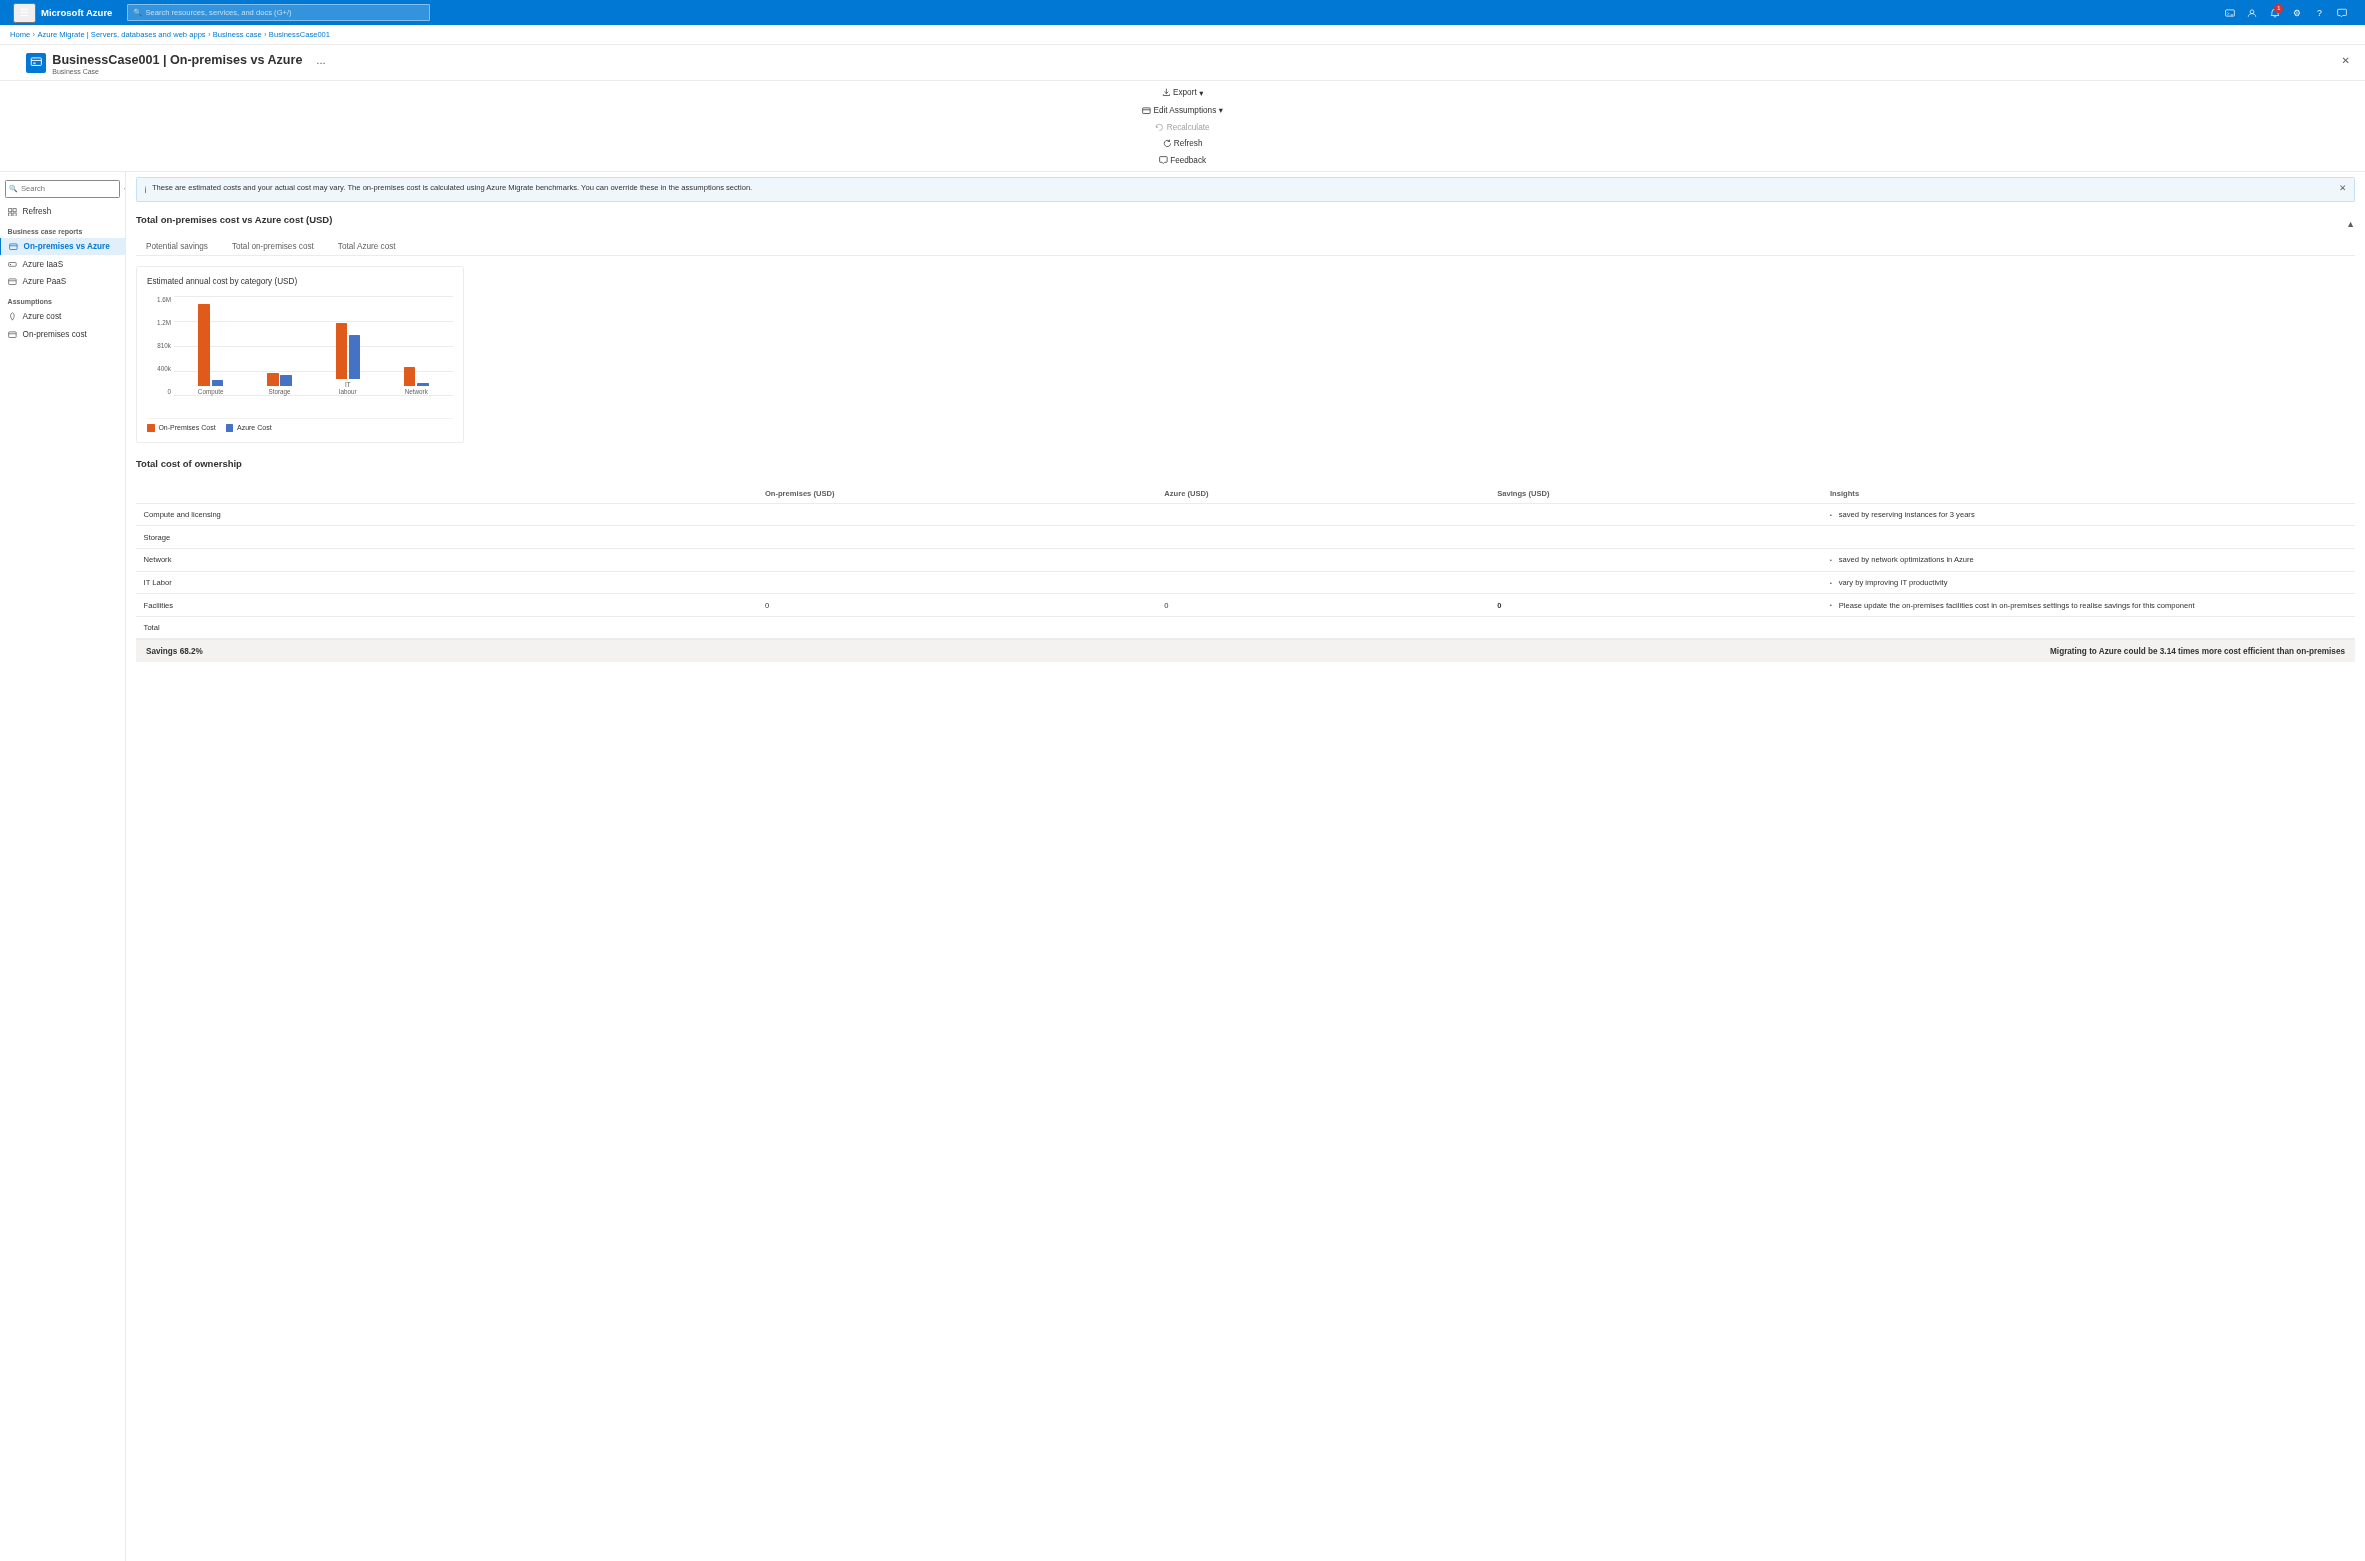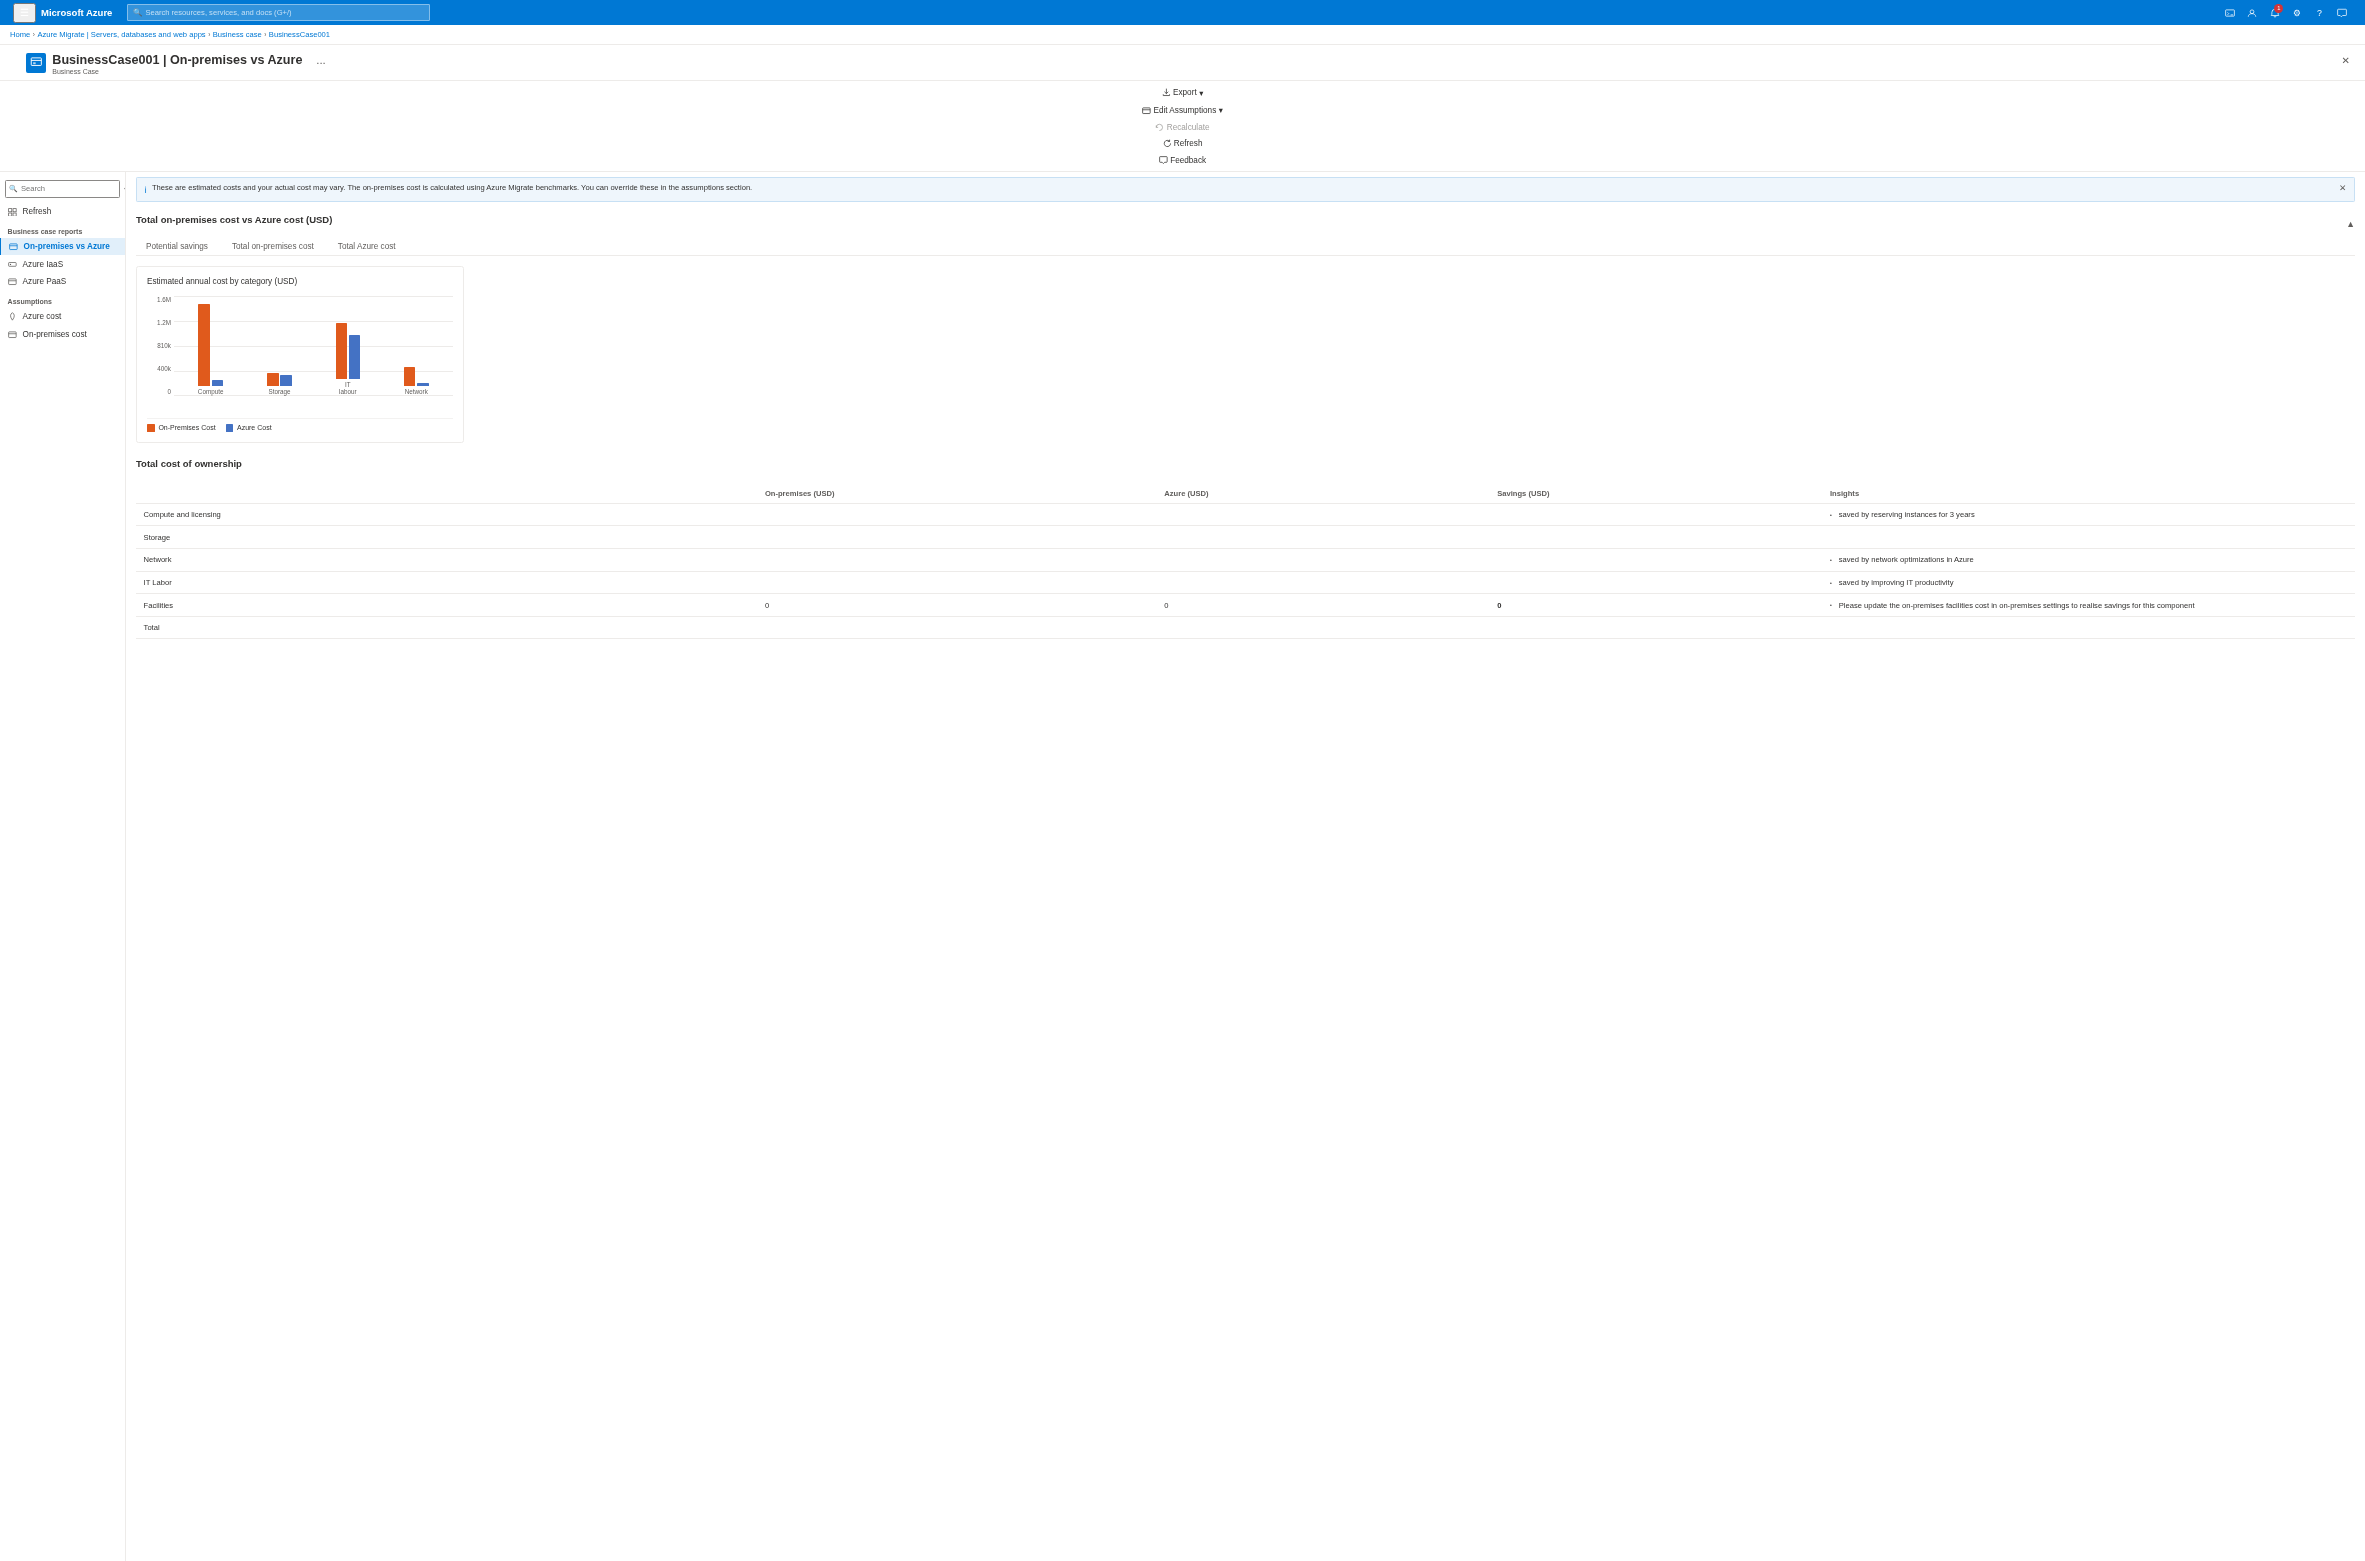--- a/index.html
+++ b/index.html
@@ -646,21 +646,21 @@
             </tr>
 
             <tr>
               <td>IT Labor</td>
               <td></td>
               <td></td>
               <td></td>
               <td class="insights-col">
                 <div class="insight-bullet">
                   <span class="bullet-dot">•</span>
-                  <span>saved by improving IT productivity</span>
+                  <span>vary by improving IT productivity</span>
                 </div>
               </td>
             </tr>
 
             <tr>
               <td>Facilities</td>
               <td>0</td>
               <td>0</td>
               <td style="font-weight:700;">0</td>
               <td class="insights-col">
@@ -674,18 +674,22 @@
             <tr>
               <td>Total</td>
               <td></td>
               <td></td>
               <td></td>
               <td class="insights-col"></td>
             </tr>
           </tbody>
         </table>
 
+        <div class="savings-bar">
+          <span class="savings-text">Savings 68.2%</span>
+          <span class="savings-text">Migrating to Azure could be 3.14 times more cost efficient than on-premises</span>
+        </div>
       </div>
     </div>
 
   </main>
 </div>
 
 
 </body></html>

